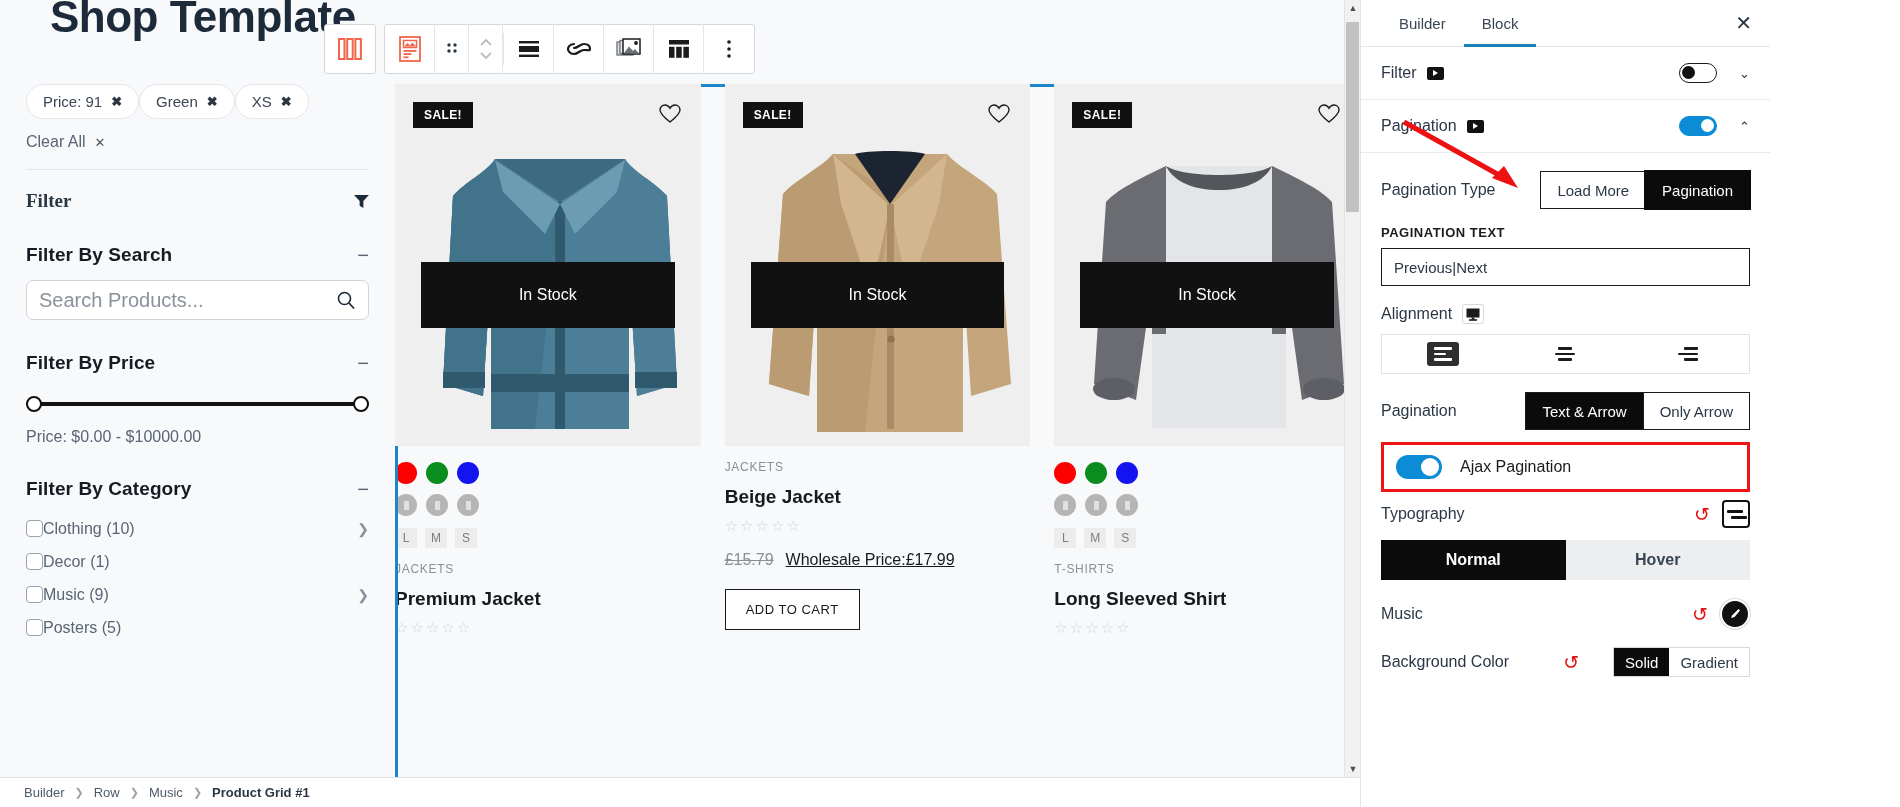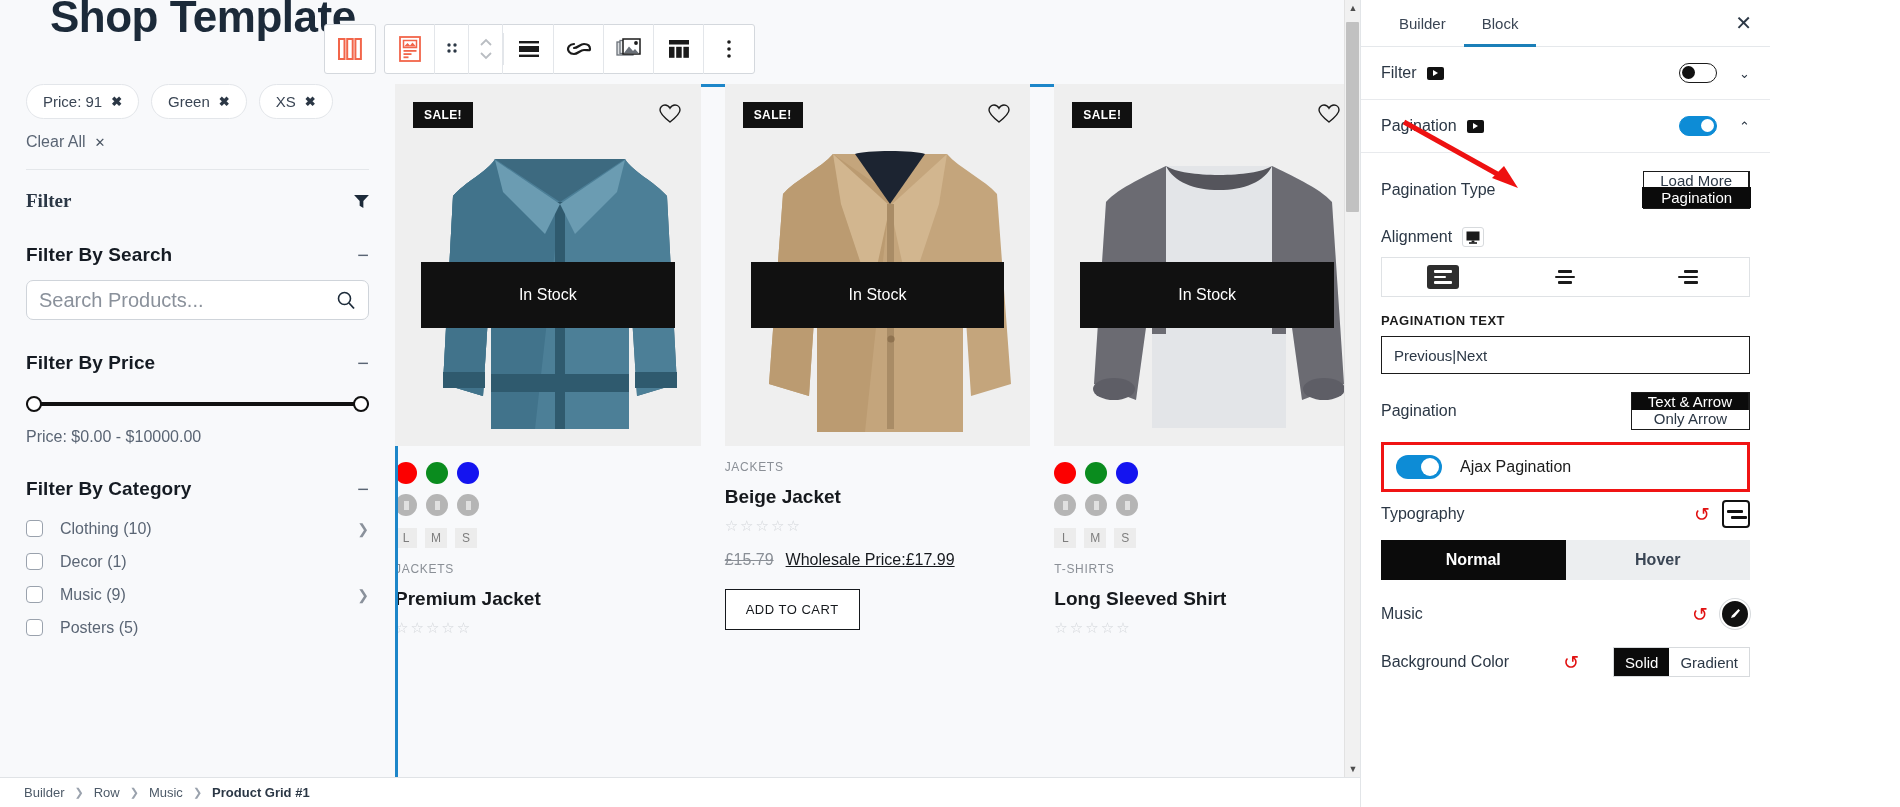--- a/index.html
+++ b/index.html
@@ -25,21 +25,21 @@
     width: 395px; height: 777px;
     padding: 0 26px;
     background: #f8f9fb;
   }
   .shop-title {
     font-size: 44px; font-weight: bold; color: #1c2a39;
     letter-spacing: -0.5px; line-height: 1.05;
     margin-top: -6px; margin-left: 24px;
     white-space: nowrap;
   }
-  .chip-row { display: flex; gap: 12px; margin-top: 44px; text-align: center; }
+  .chip-row { display: flex; margin-top: 44px; text-align: center; }
   .chip {
     border: 1px solid #e3e6ea; background: #fff; border-radius: 30px;
     padding: 8px 16px; font-size: 15px; color: #3a4554;
     display: flex; align-items: center; gap: 9px; white-space: nowrap;
   }
   .chip .x { font-size: 13px; font-weight: bold; color: #2b3745; }
   .clear-all {
     margin-top: 14px; font-size: 16px; color: #5a6574;
     display: flex; align-items: center; gap: 9px; width: max-content;
   }
@@ -74,21 +74,21 @@
     background: #fff; border: 2.5px solid #111;
   }
   .price-knob.left { left: 0; }
   .price-knob.right { right: 0; }
   .price-label { margin-top: 16px; font-size: 16px; color: #5a6574; }
   .cat-list { margin-top: 12px; }
   .cat-row {
     display: flex; align-items: center; height: 33px;
     justify-content: space-between;
   }
-  .cat-left { display: flex; align-items: flex-start; gap: 17px; }
+  .cat-left { display: flex; align-items: flex-start; }
   .cb { width: 17px; height: 17px; border: 1.5px solid #9aa2ad; border-radius: 4px; background: #fff; }
   .cat-label { font-size: 16px; color: #5a6574; }
   .chev-r { color: #8a919b; font-size: 14px; }
 
   
   .block-toolbar {
     position: absolute; left: 324px; top: 24px;
     display: flex; gap: 8px; z-index: 20;
   }
   .tb-group {
@@ -218,21 +218,20 @@
     border-radius: 50%; background: #111;
   }
   .toggle.on { background: #0d8cd6; border-color: #0d8cd6; }
   .toggle.on i { left: auto; right: 2px; background: #fff; }
   .chev { font-size: 13px; color: #2b3745; margin-left: 12px; }
 
   .psec { padding: 0 20px; }
   .seg {
     display: flex; border: 1px solid #1b1b1b; background: #fff; height: 38px;
     width: max-content;
-    flex-direction: column;
   }
   .seg .opt {
     display: flex; align-items: center; justify-content: center;
     padding: 0 16px; font-size: 15px; color: #2b3745; border-right: 1px solid #1b1b1b;
   }
   .seg .opt:last-child { border-right: none; }
   .seg .opt.sel { background: #0b0b0b; color: #fff; }
   .seg-hl { outline: 2.5px solid #0b0b0b; outline-offset: 0; }
 
   .field-label {
@@ -654,20 +653,25 @@
     <div class="psec" style="margin-top:18px; display:flex; align-items:center;">
       <span class="prow-label">Pagination Type</span>
       <span class="spacer"></span>
       <div class="seg">
         <div class="opt">Load More</div>
         <div class="opt sel seg-hl">Pagination</div>
       </div>
     </div>
 
     <div class="psec">
+      <div class="field-label">PAGINATION TEXT</div>
+      <div class="text-input">Previous|Next</div>
+    </div>
+
+    <div class="psec">
       <div class="align-row">
         <span class="prow-label">Alignment</span>
         <span class="monitor-ic">
           <svg width="14" height="13" viewBox="0 0 14 13">
             <rect x="0.5" y="0.5" width="13" height="9" fill="#1b1b1b"></rect>
             <rect x="5.6" y="9.5" width="2.8" height="2" fill="#1b1b1b"></rect>
             <rect x="3" y="11.2" width="8" height="1.6" fill="#1b1b1b"></rect>
           </svg>
         </span>
       </div>
@@ -693,25 +697,20 @@
         <div class="align-opt">
           <span class="ic-box">
               <span class="bars" style="align-items:flex-end">
             <span style="width:14px;margin-left:auto"></span>
                 <span style="width:20px;margin-left:auto"></span>
                 <span style="width:14px;margin-left:auto"></span>
           </span>
             </span>
         </div>
       </div>
-    </div>
-
-    <div class="psec">
-      <div class="field-label">PAGINATION TEXT</div>
-      <div class="text-input">Previous|Next</div>
     </div>
 
     <div class="psec" style="margin-top:18px; display:flex; align-items:center;">
       <span class="prow-label">Pagination</span>
       <span class="spacer"></span>
       <div class="seg">
         <div class="opt sel">Text &amp; Arrow</div>
         <div class="opt">Only Arrow</div>
       </div>
     </div>

